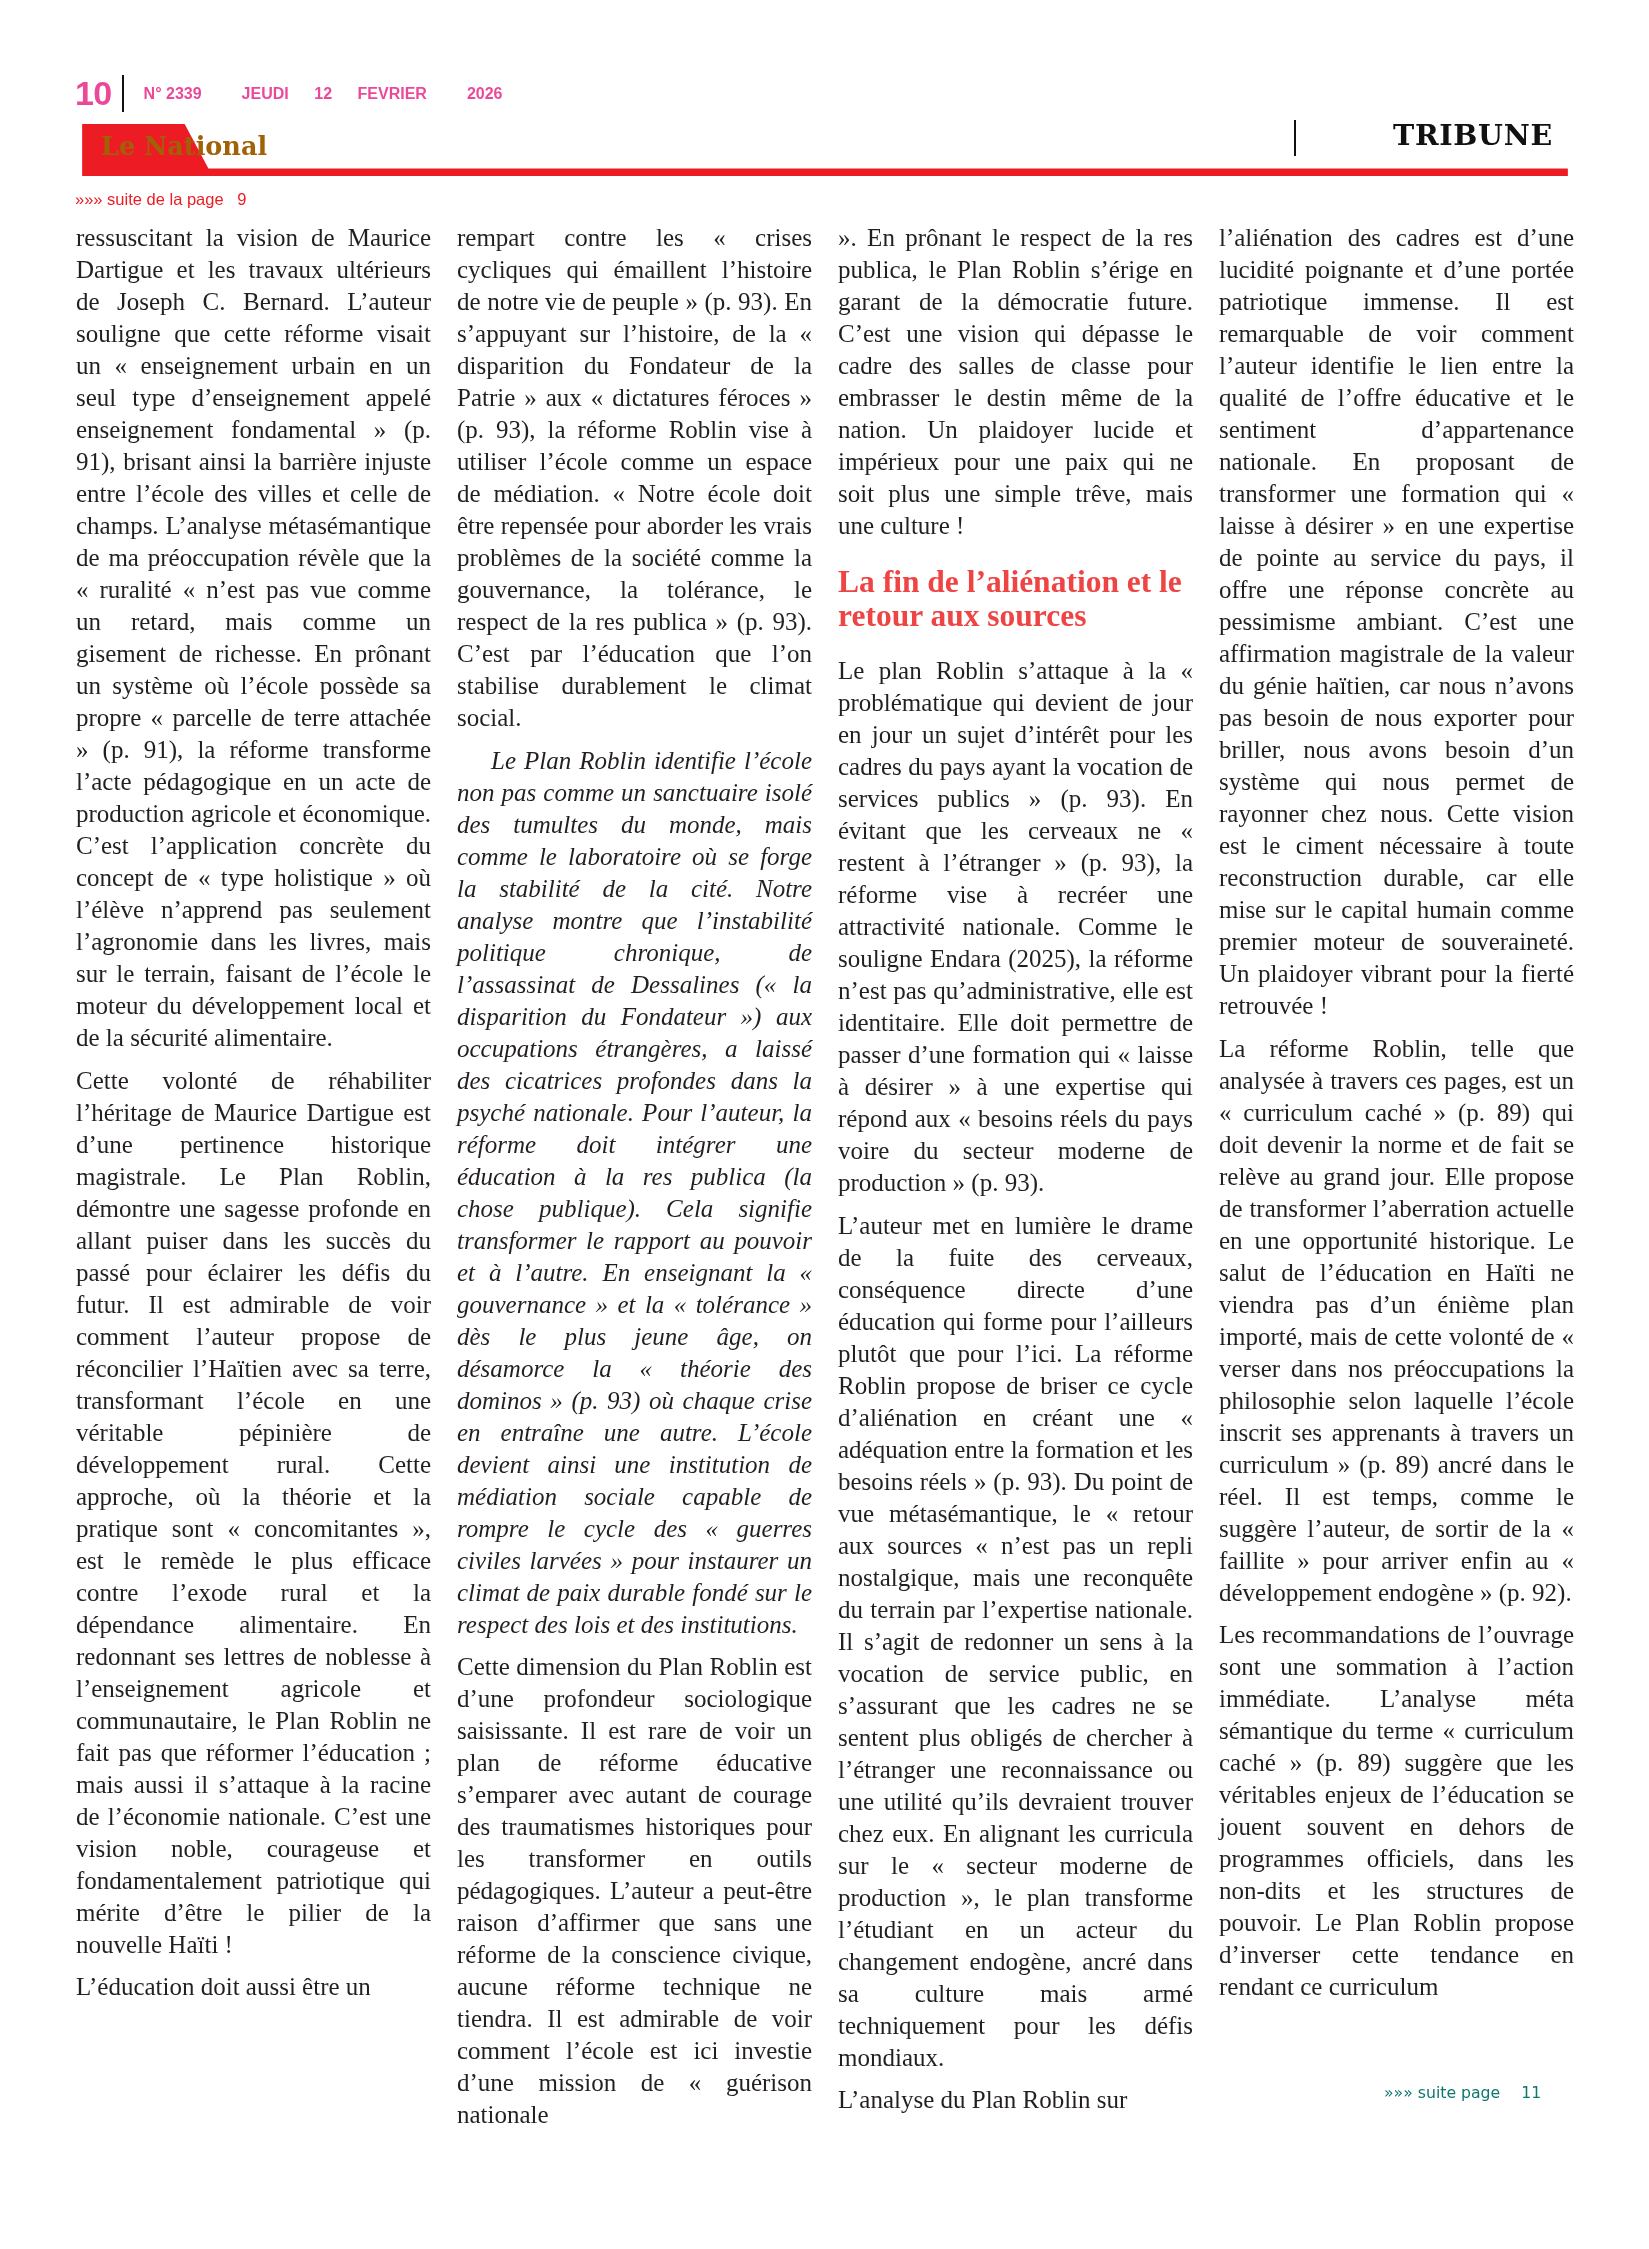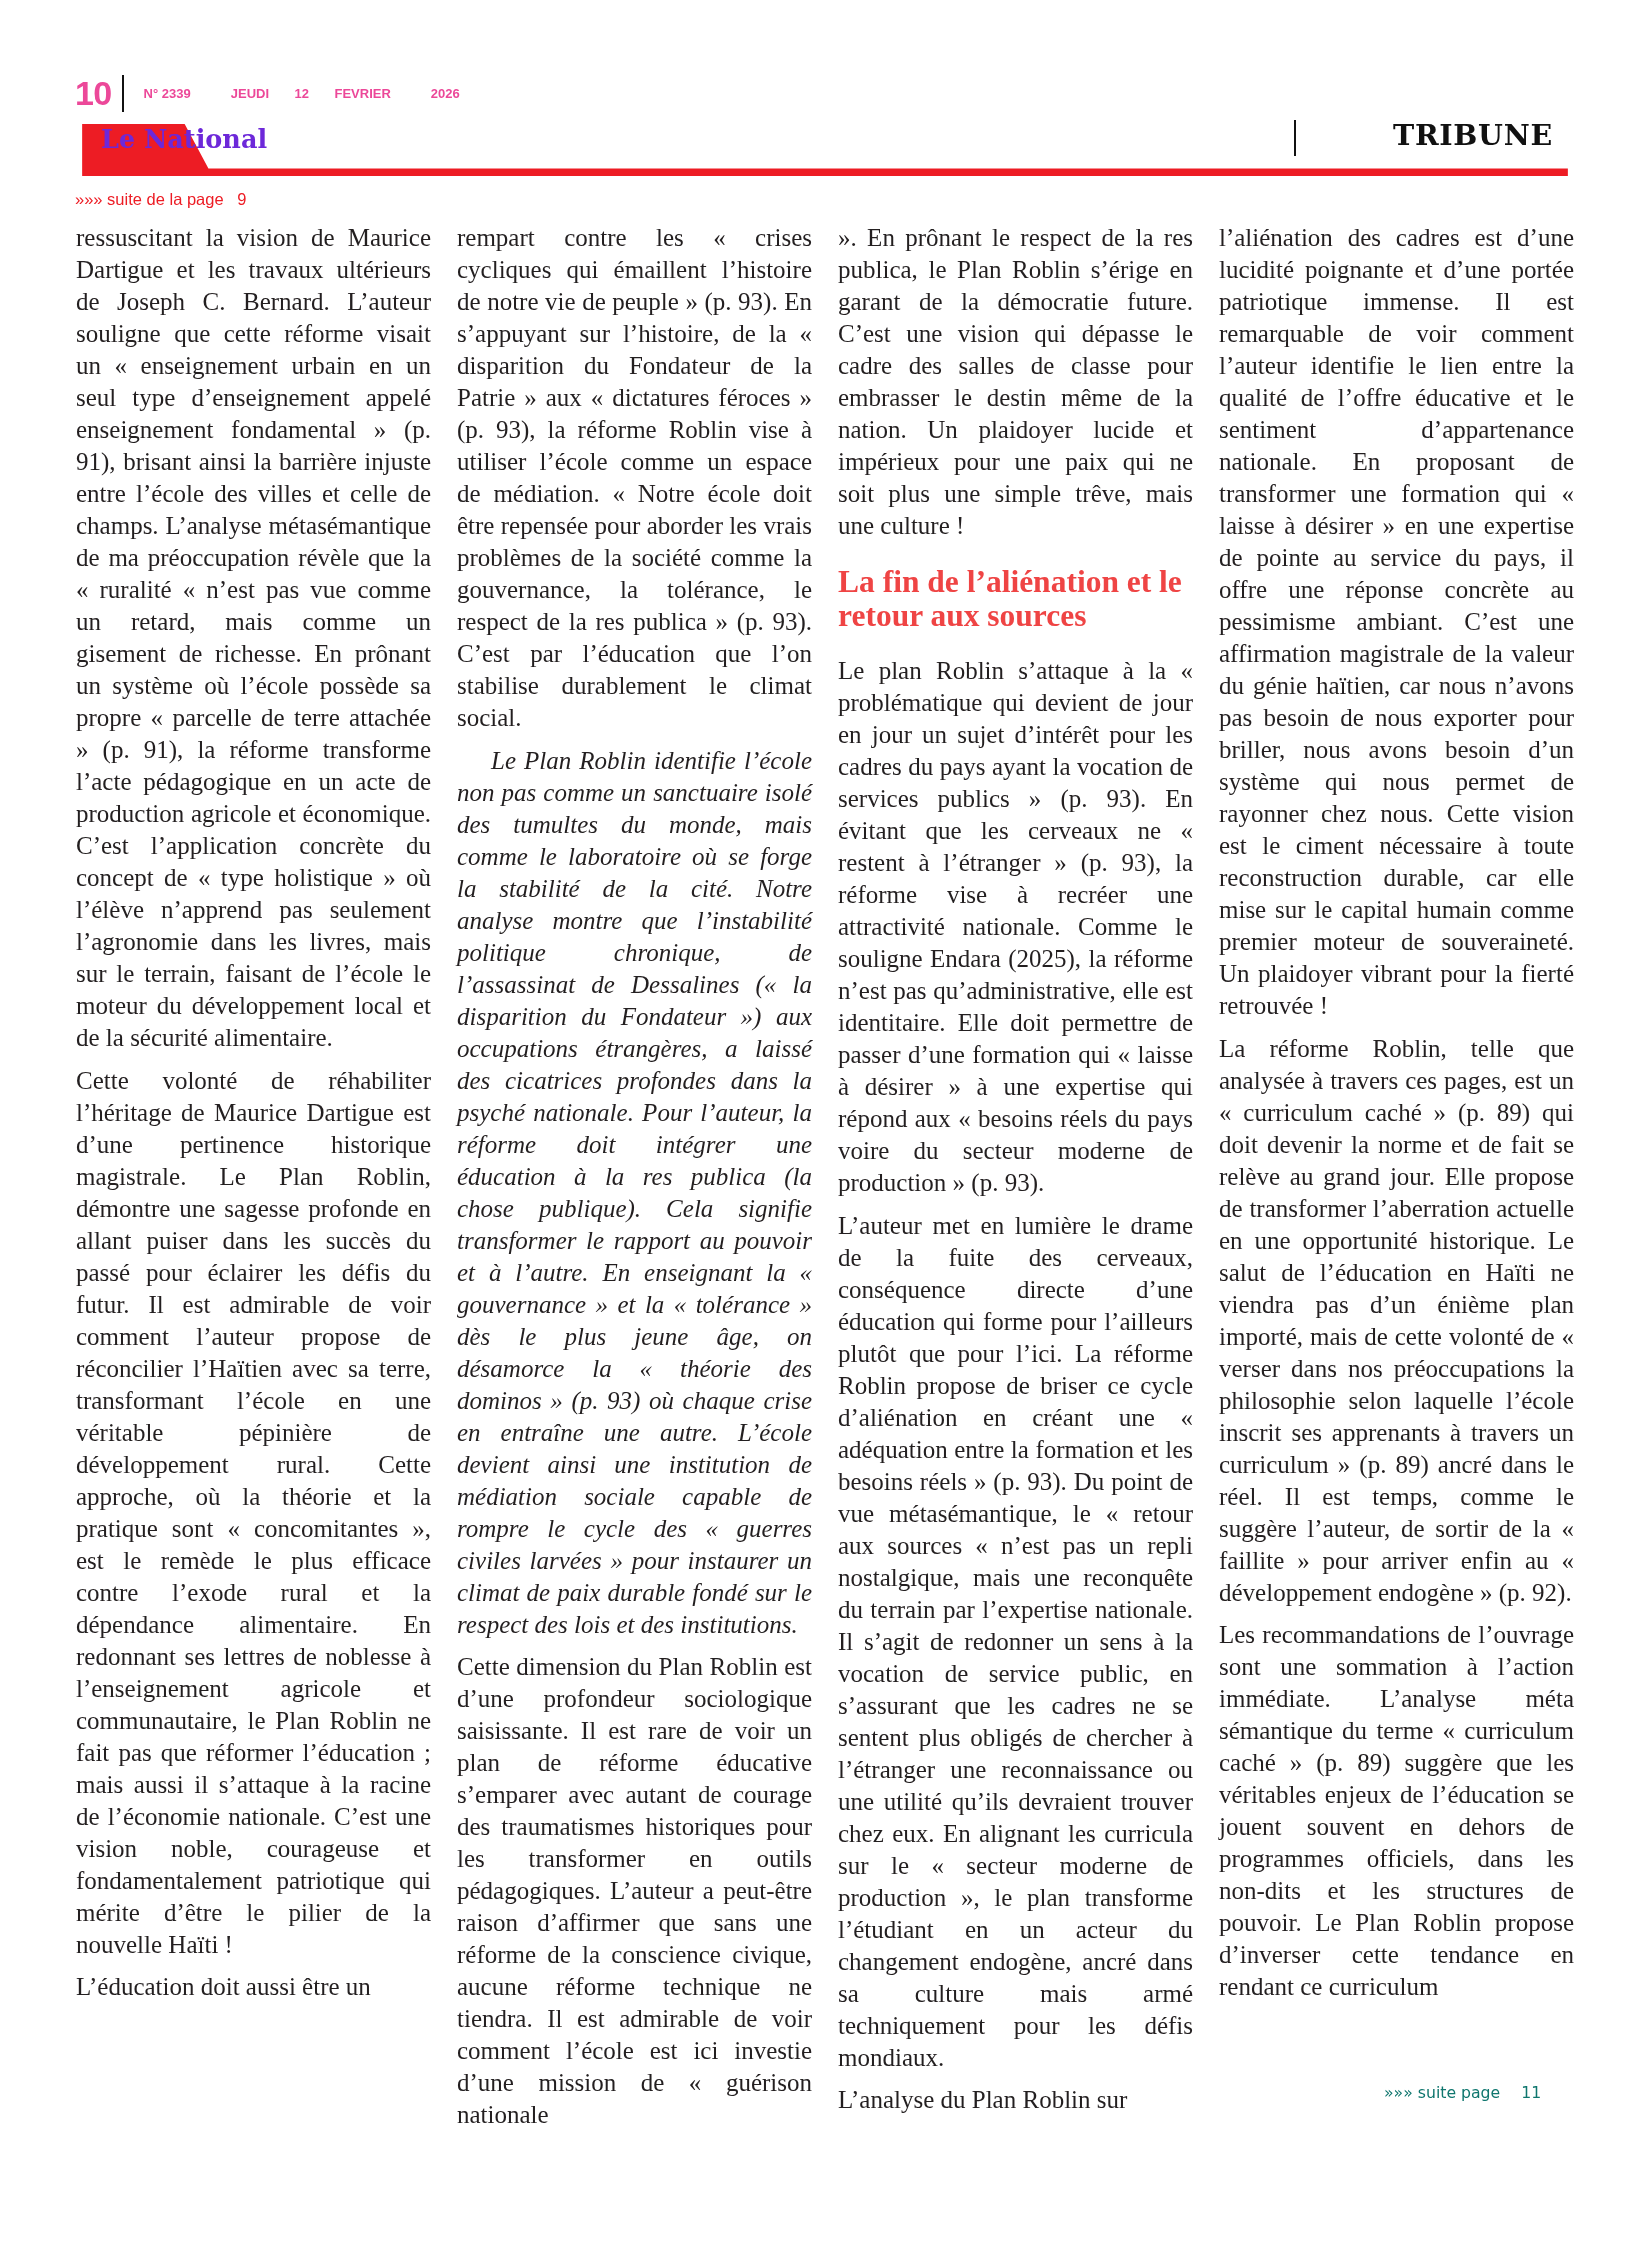--- a/index.html
+++ b/index.html
@@ -1,26 +1,26 @@
 <!DOCTYPE html>
 <html style="font-size:12px"><head>
 <meta charset="utf-8">
 <style>
   html, body { margin: 0; padding: 0; background: #ffffff; }
   body { width: 1650px; height: 2250px; position: relative; overflow: hidden; color: #231f20; }
   .folio { position: absolute; left: 75px; top: 71px; height: 45px; display: flex; align-items: center;
            font-family: "Liberation Sans", sans-serif; font-weight: bold; color: #ec4899; }
   .folio .pnum { font-size: 34px; letter-spacing: -0.7px; font-family: "Liberation Sans", sans-serif; }
   .folio .vbar { width: 2.2px; height: 37px; background: #111; margin: 0 19.5px 0 10.5px; }
-  .folio .meta { font-size: 13px; margin-right: 25.5px; }
+  .folio .meta { font-size: 16px; margin-right: 25.5px; }
   .folio .meta.num { margin-right: 40px; }
   .brandbar { position: absolute; left: 75px; top: 124px; width: 1500px; height: 52px; }
   .brandbar svg { position: absolute; left: 0; top: 0; }
-  .brand-name { position: absolute; left: 26px; top: 0; font-family: "DejaVu Serif", serif; font-weight: bold;
-                font-size: 25.5px; color: #6d28d9; letter-spacing: 0px; }
+  .brand-name { position: absolute; left: 26px; top: 7px; font-family: "DejaVu Serif", serif; font-weight: bold;
+                font-size: 25.5px; color: #a16207; letter-spacing: 0px; }
   .section-bar { position: absolute; left: 1294px; top: 120px; width: 2.2px; height: 36px; background: #111; }
   .section-name { position: absolute; left: 1393px; top: 118px; font-family: "DejaVu Serif", serif; font-weight: bold;
                   font-size: 28.5px; color: #111; letter-spacing: 0.7px; }
   .contd { position: absolute; left: 75px; top: 190px; font-family: "Liberation Sans", sans-serif;
            font-size: 16.5px; color: #ed1c24; }
   .contd .pg { margin-left: 13.5px; }
   .col { position: absolute; top: 222px; font-family: "Liberation Serif", serif; font-size: 25px; line-height: 32px;
          color: #231f20; text-align: justify; hyphens: none; }
   .col p { margin: 0 0 10.5px 0; }
   .col p.indent { text-indent: 34px; font-style: italic; }

